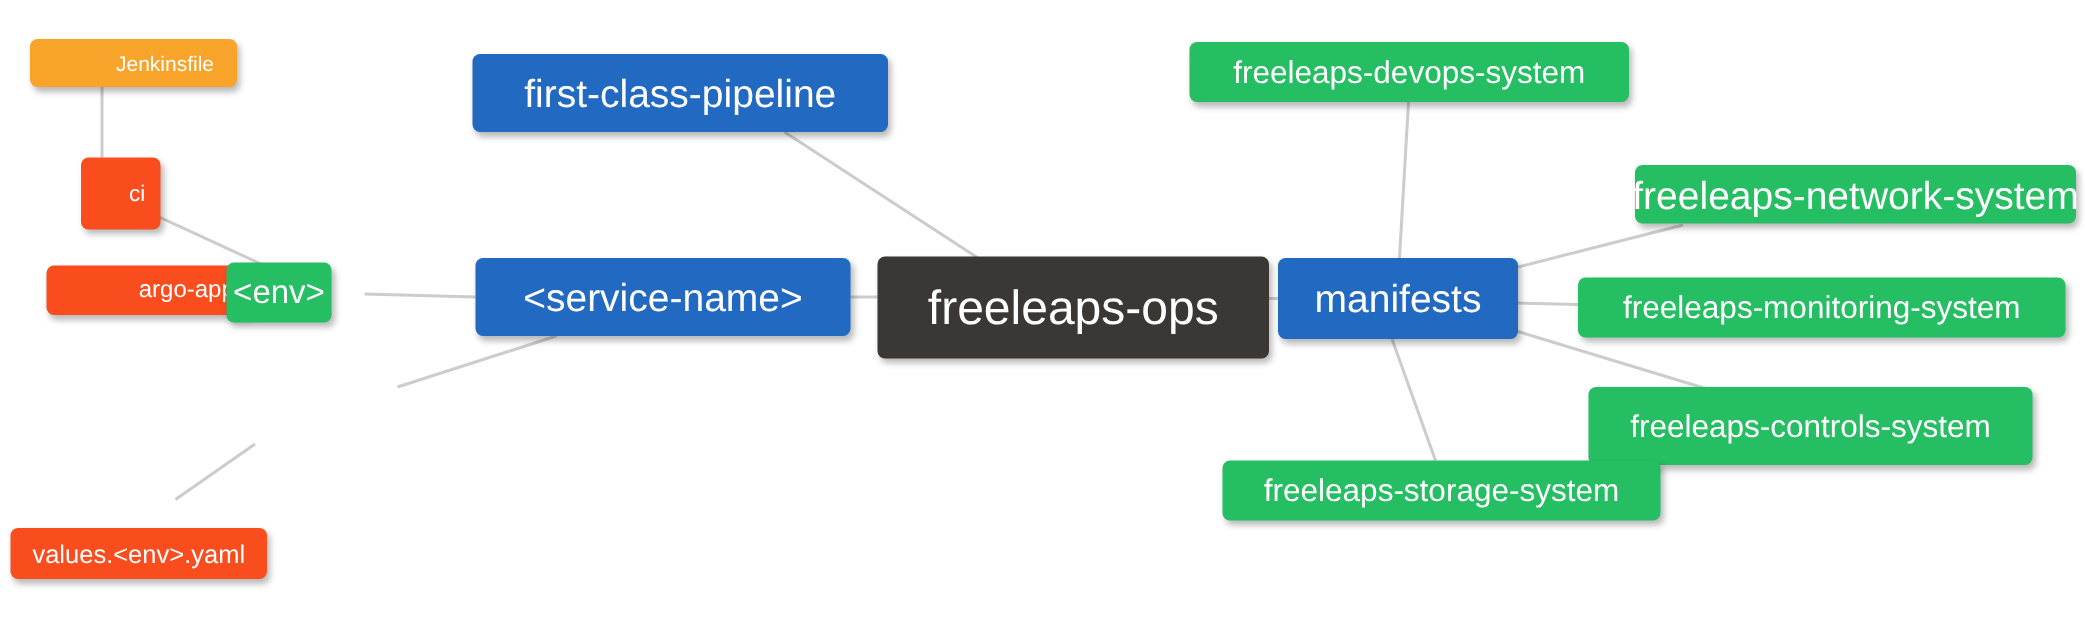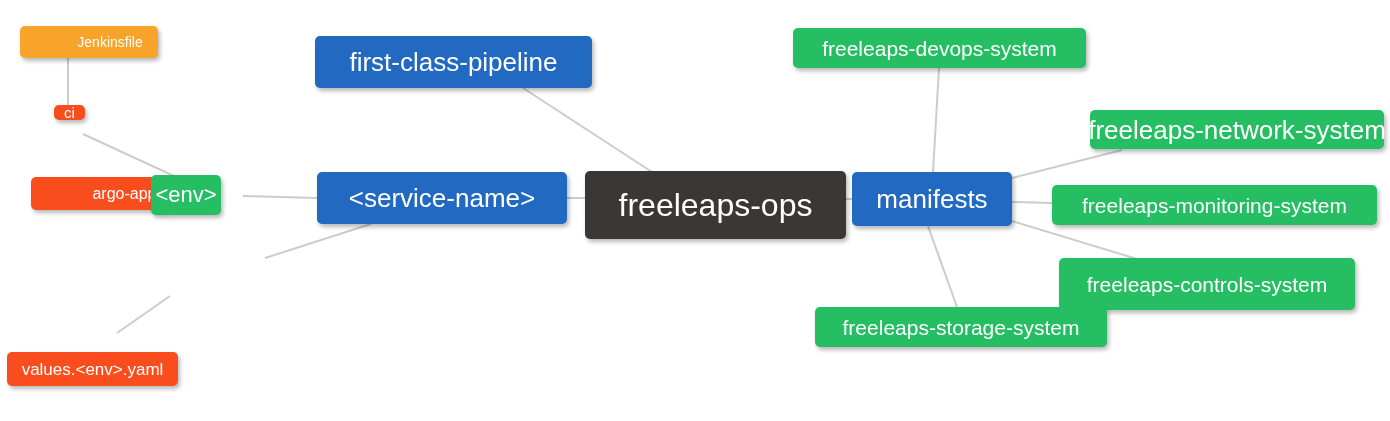--- a/index.html
+++ b/index.html
@@ -41,21 +41,21 @@
     line-height: 1;
   }
   .c-dark  { background: #3b3734; }
   .c-blue  { background: #2169c1; }
   .c-green { background: #25be62; }
   .c-red   { background: #f94d1e; }
   .c-amber { background: #f8a42b; padding-left: 42px; }
 
   
   .n-jenkinsfile { left: 20px;  top: 26px;  width: 96px;  height: 32px; font-size: 14px; }
-  .n-ci          { left: 54px;  top: 105px; width: 31px;  height: 15px; font-size: 15px; }
+  .n-ci          { left: 54px;  top: 105px; width: 31px;  height: 48px; font-size: 15px; padding-left: 22px; }
   .n-argo        { left: 31px;  top: 177px; width: 91px;  height: 33px; font-size: 16px; padding-left: 48px; }
   .n-env         { left: 151px; top: 175px; width: 70px;  height: 40px; font-size: 22px; text-align: center; }
   .n-helm        { left: 147px; top: 257px; width: 117px; height: 39px; font-size: 22px; }
   .n-values      { left: 7px;   top: 352px; width: 171px; height: 34px; font-size: 17px; }
   .n-pipeline    { left: 315px; top: 36px;  width: 277px; height: 52px; font-size: 26px; }
   .n-service     { left: 317px; top: 172px; width: 250px; height: 52px; font-size: 26px; }
   .n-root        { left: 585px; top: 171px; width: 261px; height: 68px; font-size: 32px; }
   .n-manifests   { left: 852px; top: 172px; width: 160px; height: 54px; font-size: 26px; }
   .n-devops      { left: 793px; top: 28px;  width: 293px; height: 40px; font-size: 21px; }
   .n-network     { left: 1054px;top: 110px; width: 294px; height: 39px; font-size: 26px; margin-left: 36px; }

